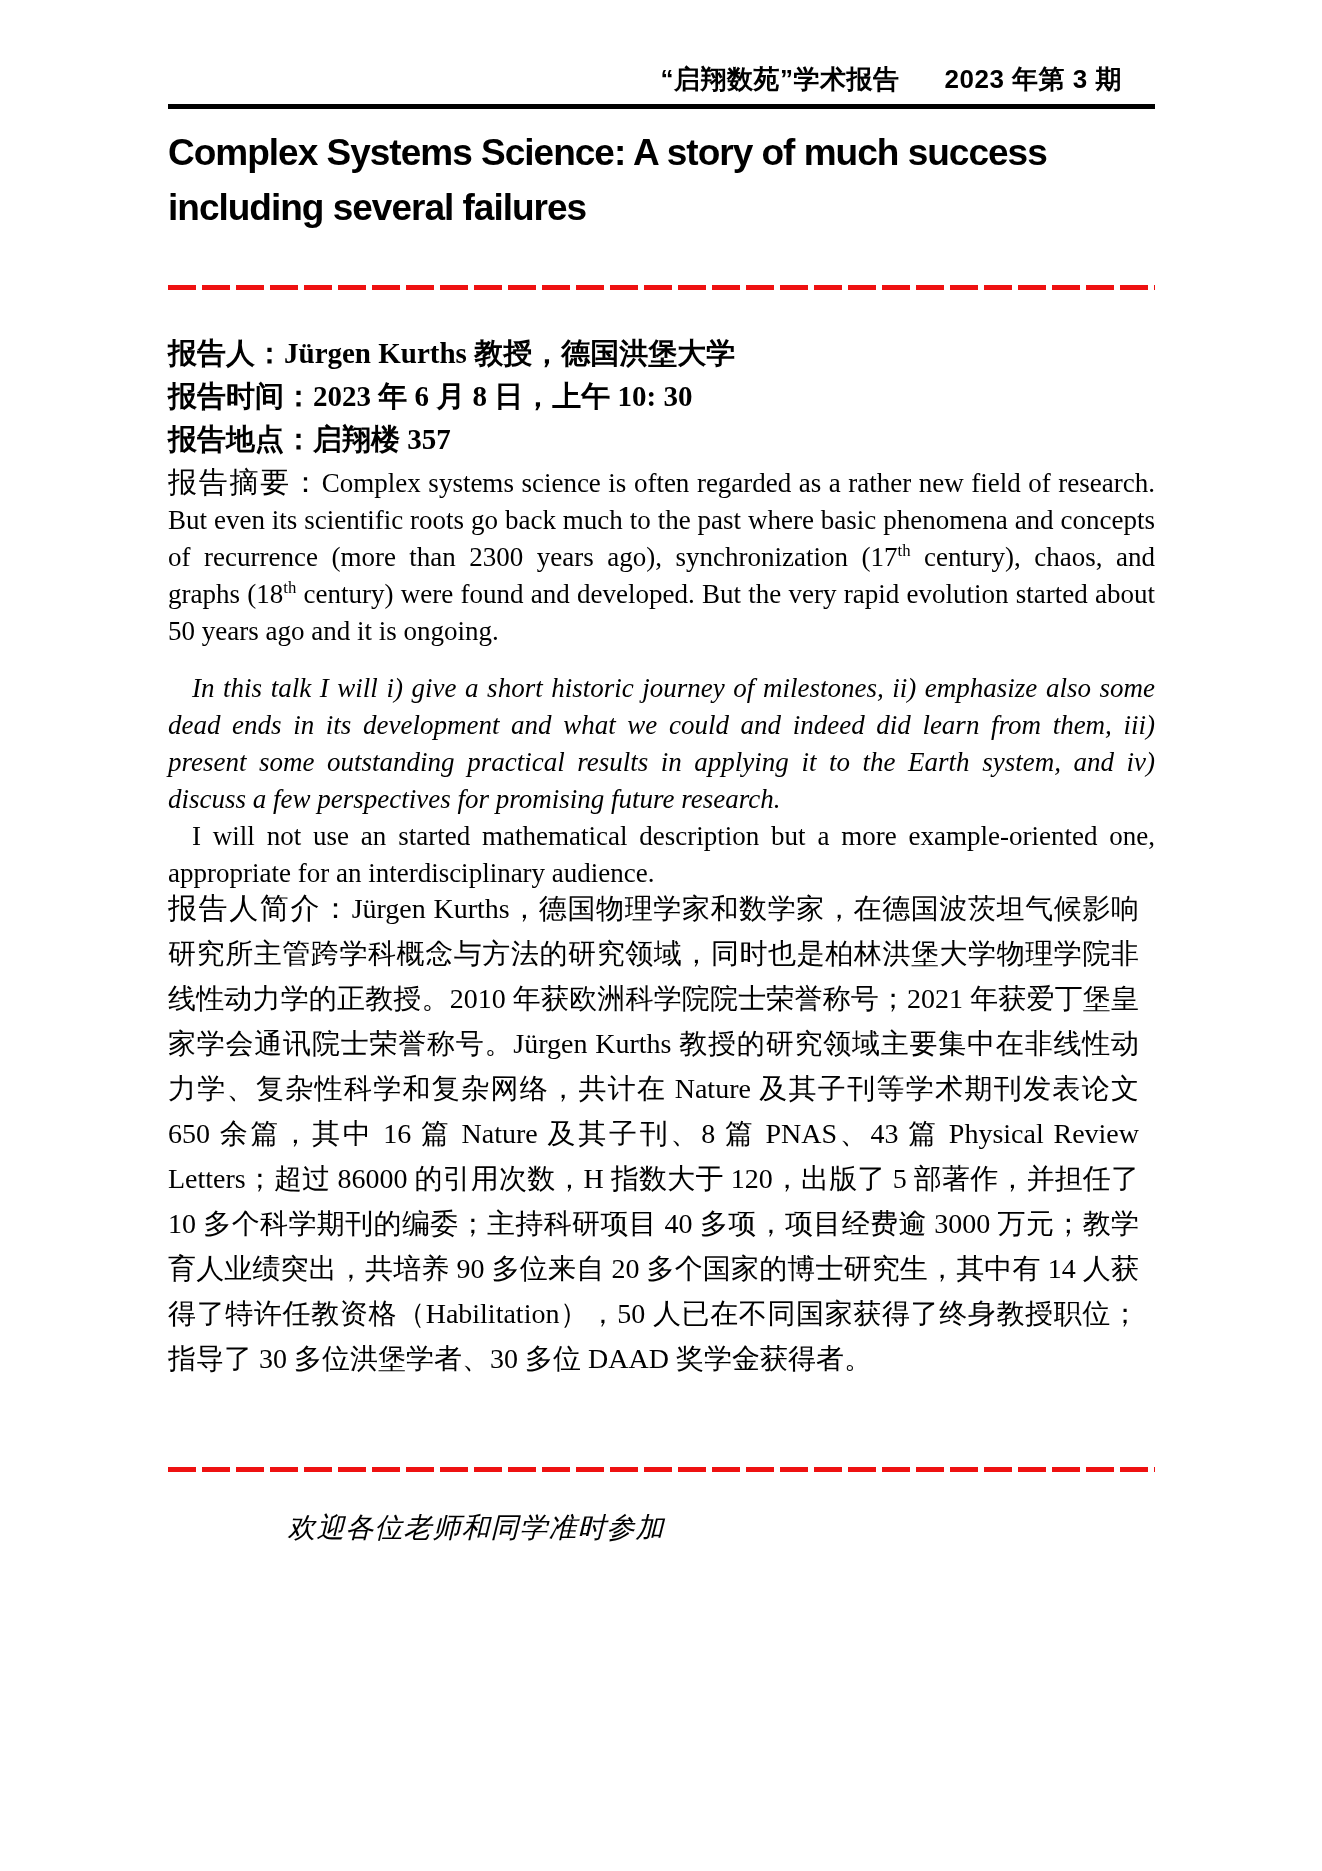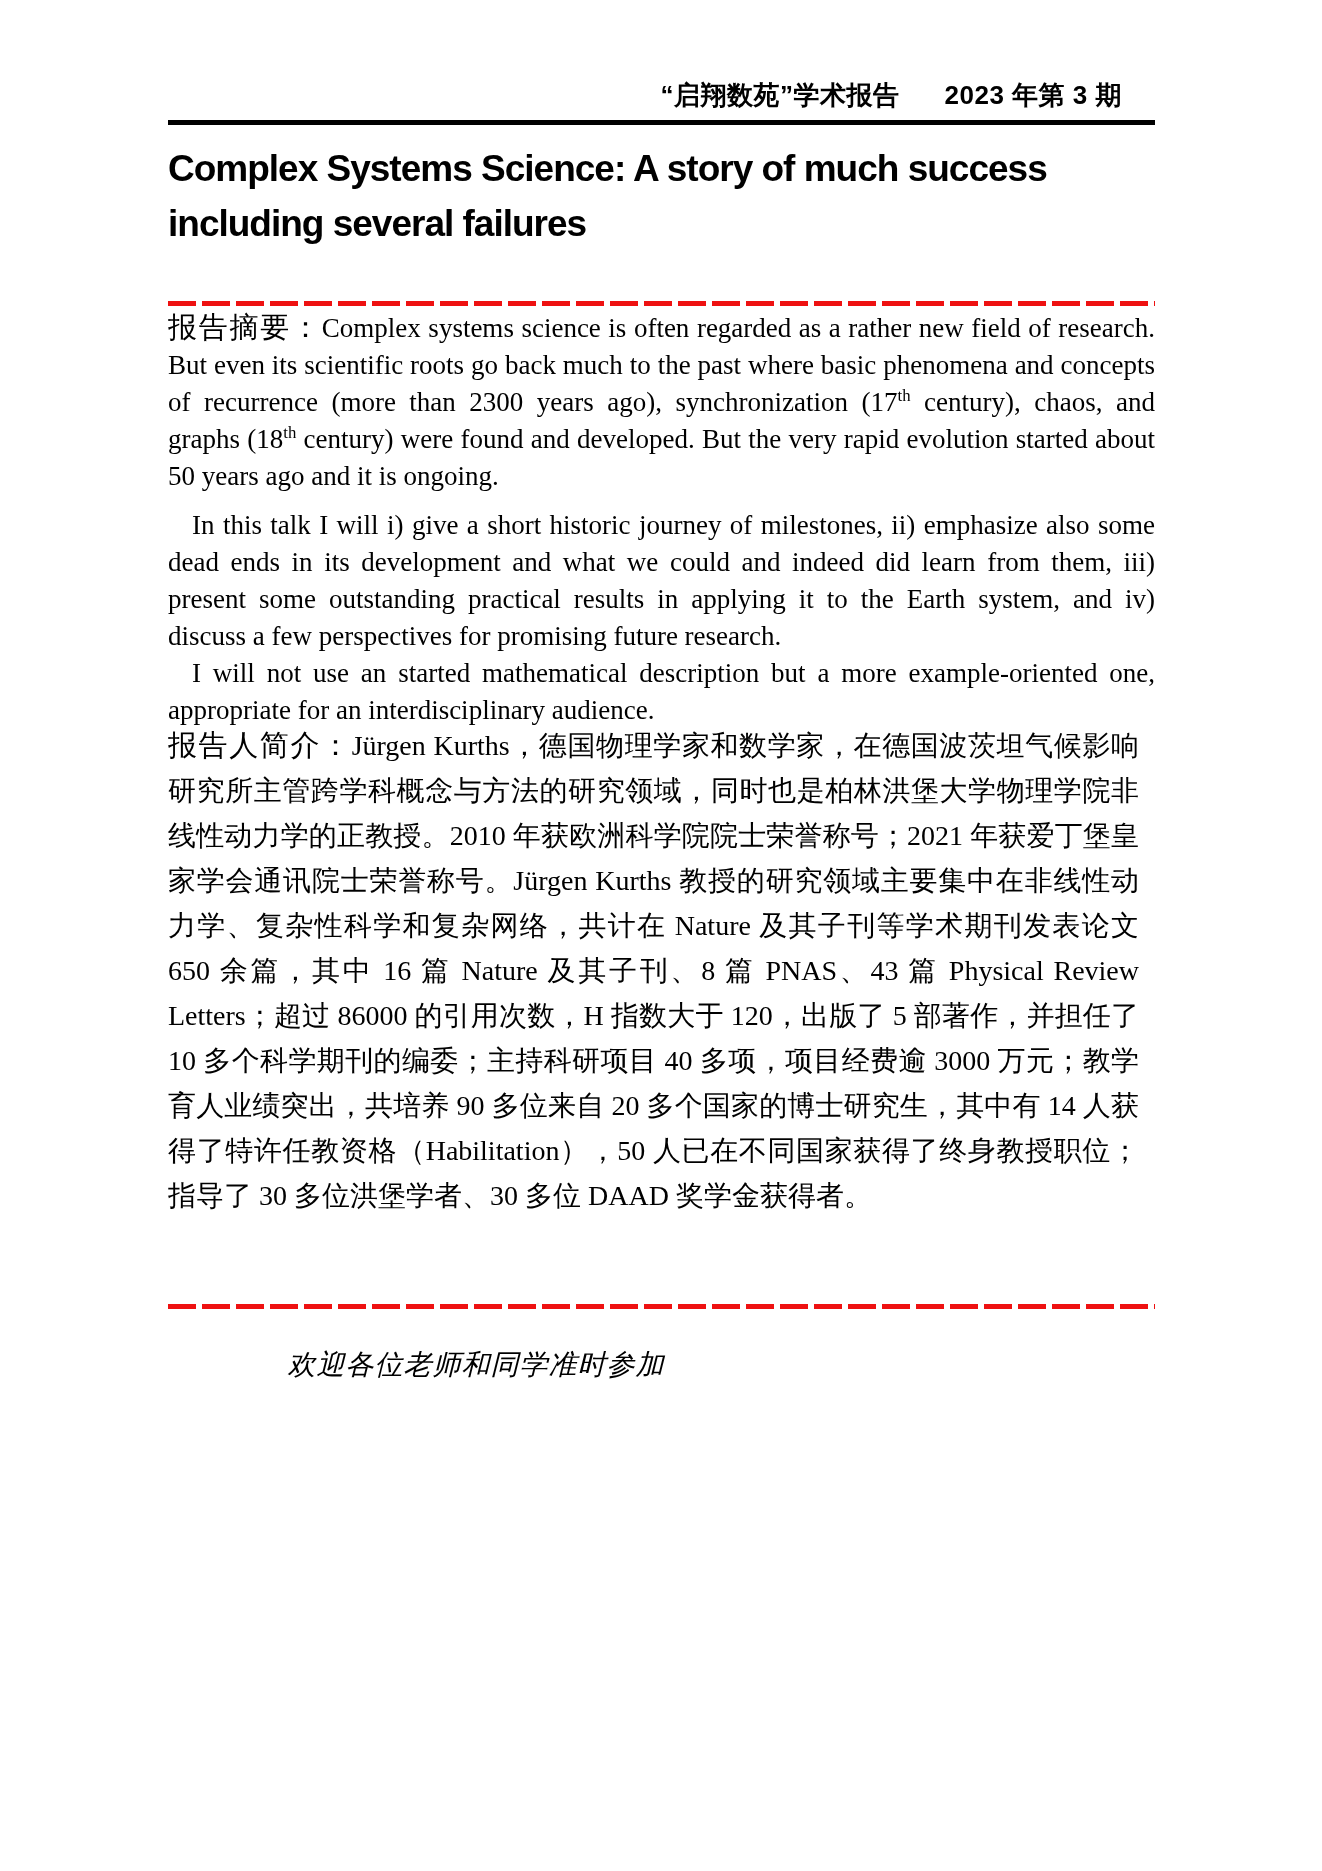--- a/index.html
+++ b/index.html
@@ -9,21 +9,21 @@
     height: 1871px;
     background: #ffffff;
     color: #000000;
     font-family: "Liberation Serif", "DejaVu Serif", serif;
     overflow: hidden;
   }
   .content { padding: 0 167px 0 168px; }
 
   
   .doc-header {
-    padding-top: 80px;
+    padding-top: 64px;
     display: flex;
     justify-content: flex-end;
     align-items: baseline;
     gap: 45px;
     padding-right: 33px;
     font-family: "Liberation Sans", "DejaVu Sans", sans-serif;
     font-weight: 700;
     font-size: 26px;
     line-height: 30px;
     letter-spacing: 0.5px;
@@ -67,21 +67,21 @@
 
   
   .para {
     margin: 0;
     font-size: 27px;
     line-height: 37px;
     text-align: justify;
   }
   .para.first { margin-top: 3px; }
   .para.indent { text-indent: 24px; }
-  .para.talk { margin-top: 12px; }
+  .para.talk { margin-top: 20px; font-style: italic; }
   .cn-label {
     font-weight: 400;
     font-size: 29px;
     letter-spacing: 1px;
   }
   sup { font-size: 0.62em; line-height: 0; vertical-align: super; }
 
   .bio-para {
     margin: -6px 16px 0 0;
     font-size: 28px;
@@ -113,20 +113,25 @@
     </div>
     <div class="header-rule"></div>
 
     <h1 class="title">
       <span class="title-line">Complex Systems Science: A story of much success</span>
       <span class="title-line">including several failures</span>
     </h1>
 
     <div class="red-dashes top" style="--dash: #ee1111;"></div>
 
+    <div class="info-block">
+      <p class="info-line"><span>报告人：</span><span>Jürgen Kurths 教授，德国洪堡大学</span></p>
+      <p class="info-line"><span>报告时间：</span><span>2023 年 6 月 8 日，上午 10: 30</span></p>
+      <p class="info-line"><span>报告地点：</span><span>启翔楼 357</span></p>
+    </div>
 
     <p class="para first"><span class="cn-label">报告摘要：</span><span><span>Complex systems science is often regarded as a rather new field of research. But even its scientific roots go back much to the past where basic phenomena and concepts of recurrence (more than 2300 years ago), synchronization (17</span><sup>th</sup><span> century), chaos, and graphs (18</span><sup>th</sup><span> century) were found and developed. But the very rapid evolution started about 50 years ago and it is ongoing.</span></span></p>
     <p class="para indent talk">In this talk I will i) give a short historic journey of milestones, ii) emphasize also some dead ends in its development and what we could and indeed did learn from them, iii) present some outstanding practical results in applying it to the Earth system, and iv) discuss a few perspectives for promising future research.</p>
     <p class="para indent">I will not use an started mathematical description but a more example-oriented one, appropriate for an interdisciplinary audience.</p>
 
     <p class="bio-para"><span class="cn-label">报告人简介：</span><span>Jürgen Kurths，德国物理学家和数学家，在德国波茨坦气候影响研究所主管跨学科概念与方法的研究领域，同时也是柏林洪堡大学物理学院非线性动力学的正教授。2010 年获欧洲科学院院士荣誉称号；2021 年获爱丁堡皇家学会通讯院士荣誉称号。Jürgen Kurths 教授的研究领域主要集中在非线性动力学、复杂性科学和复杂网络，共计在 Nature 及其子刊等学术期刊发表论文 650 余篇，其中 16 篇 Nature 及其子刊、8 篇 PNAS、43 篇 Physical Review Letters；超过 86000 的引用次数，H 指数大于 120，出版了 5 部著作，并担任了 10 多个科学期刊的编委；主持科研项目 40 多项，项目经费逾 3000 万元；教学育人业绩突出，共培养 90 多位来自 20 多个国家的博士研究生，其中有 14 人获得了特许任教资格（Habilitation），50 人已在不同国家获得了终身教授职位；指导了 30 多位洪堡学者、30 多位 DAAD 奖学金获得者。</span></p>
 
     <div class="red-dashes bottom" style="--dash: #ee1111;"></div>
 
     <p class="footer-line">欢迎各位老师和同学准时参加</p>

